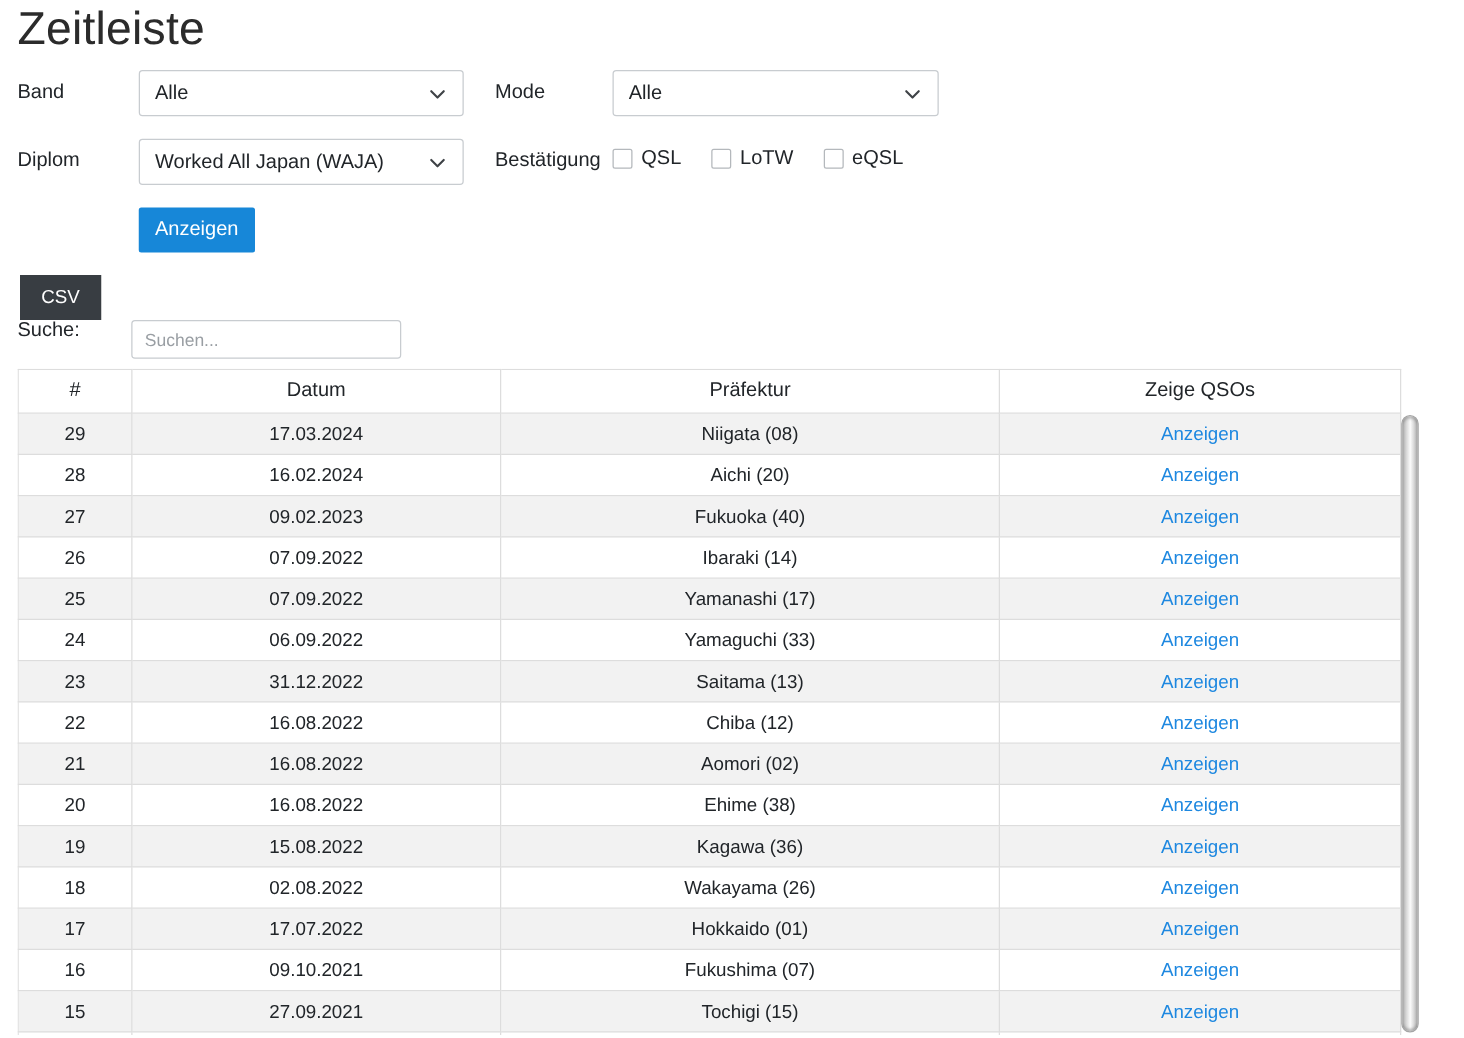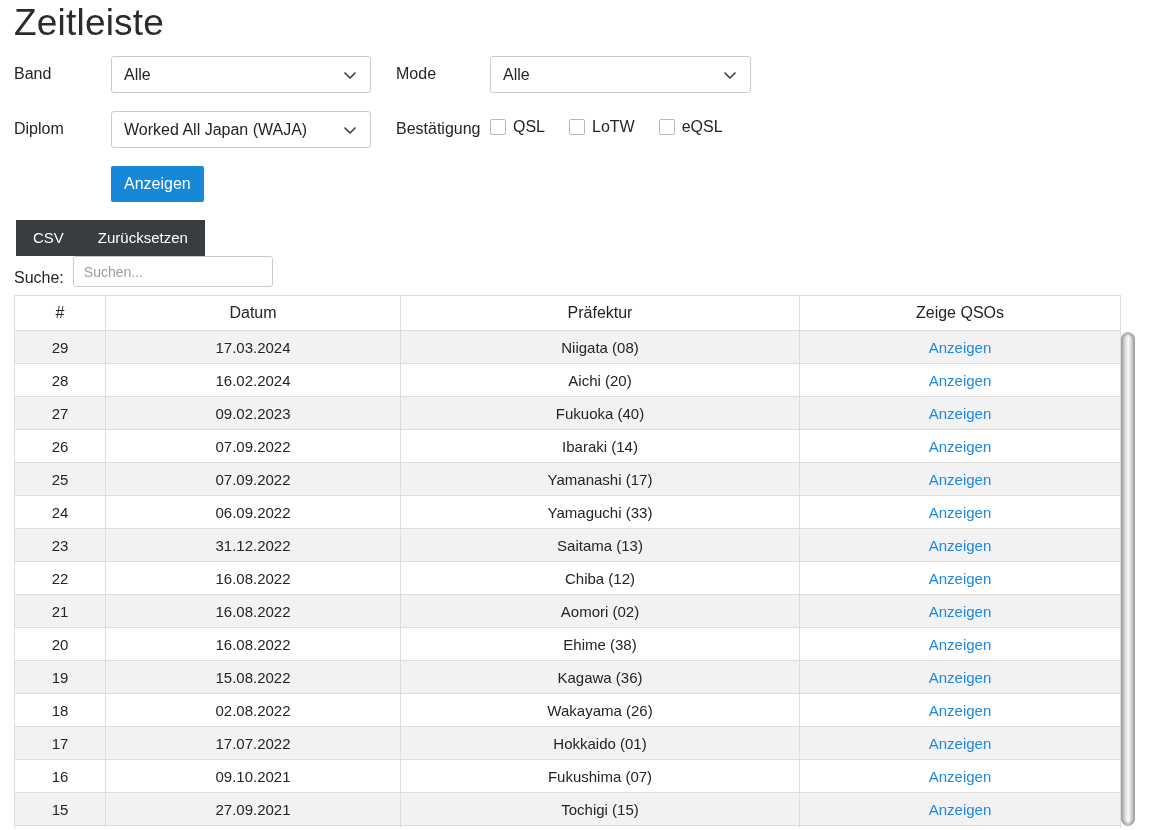--- a/index.html
+++ b/index.html
@@ -73,24 +73,24 @@
     flex-direction: column;
   }
   .dark-buttons { display: flex; margin-left: 2px; }
   .btn-dark {
     height: 36px; padding: 0 17px;
     background: #383d42; color: #ffffff;
     border: none; border-radius: 0;
     font-size: 15px; font-family: inherit;
     cursor: pointer; line-height: 36px;
   }
-  .search-group { display: flex; align-items: flex-end; margin-right: 24px; }
+  .search-group { display: flex; align-items: flex-start; margin-right: 24px; gap: 32px; }
   .search-label { font-size: 16px; color: #212529; margin-right: 9px; }
   .search-input {
-    width: 200px; height: 31px;
+    width: 216px; height: 31px;
     border: 1px solid #c8ccd0; border-radius: 3px;
     padding: 0 10px;
     font-size: 14px; font-family: inherit; color: #212529;
   }
   .search-input::placeholder { color: #999ea3; }
 
   
   .table-wrap {
     position: relative;
     margin-top: 8px;
@@ -203,21 +203,20 @@
     </div>
   </div>
 
   
   <button class="btn-primary">Anzeigen</button>
 
   
   <div class="toolbar">
     <div class="dark-buttons">
       <button class="btn-dark">CSV</button>
-      <button class="btn-dark">Zurücksetzen</button>
     </div>
     <div class="search-group">
       <span class="search-label">Suche:</span>
       <input class="search-input" type="text" placeholder="Suchen..." style="">
     </div>
   </div>
 
   
   <div class="table-wrap">
     <table class="data-table">

